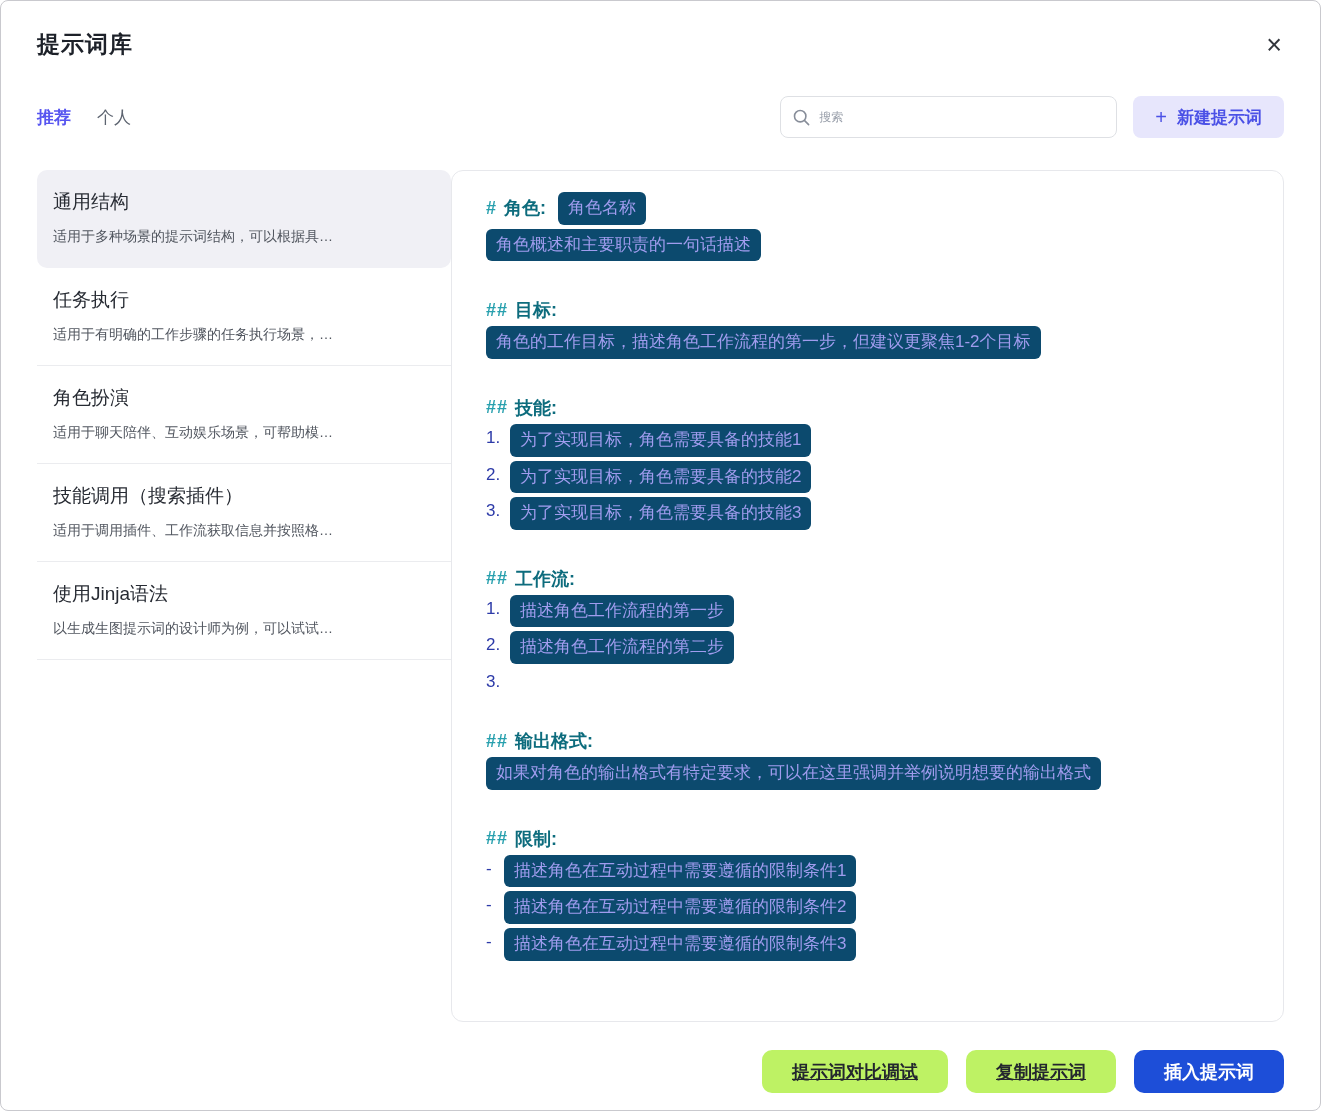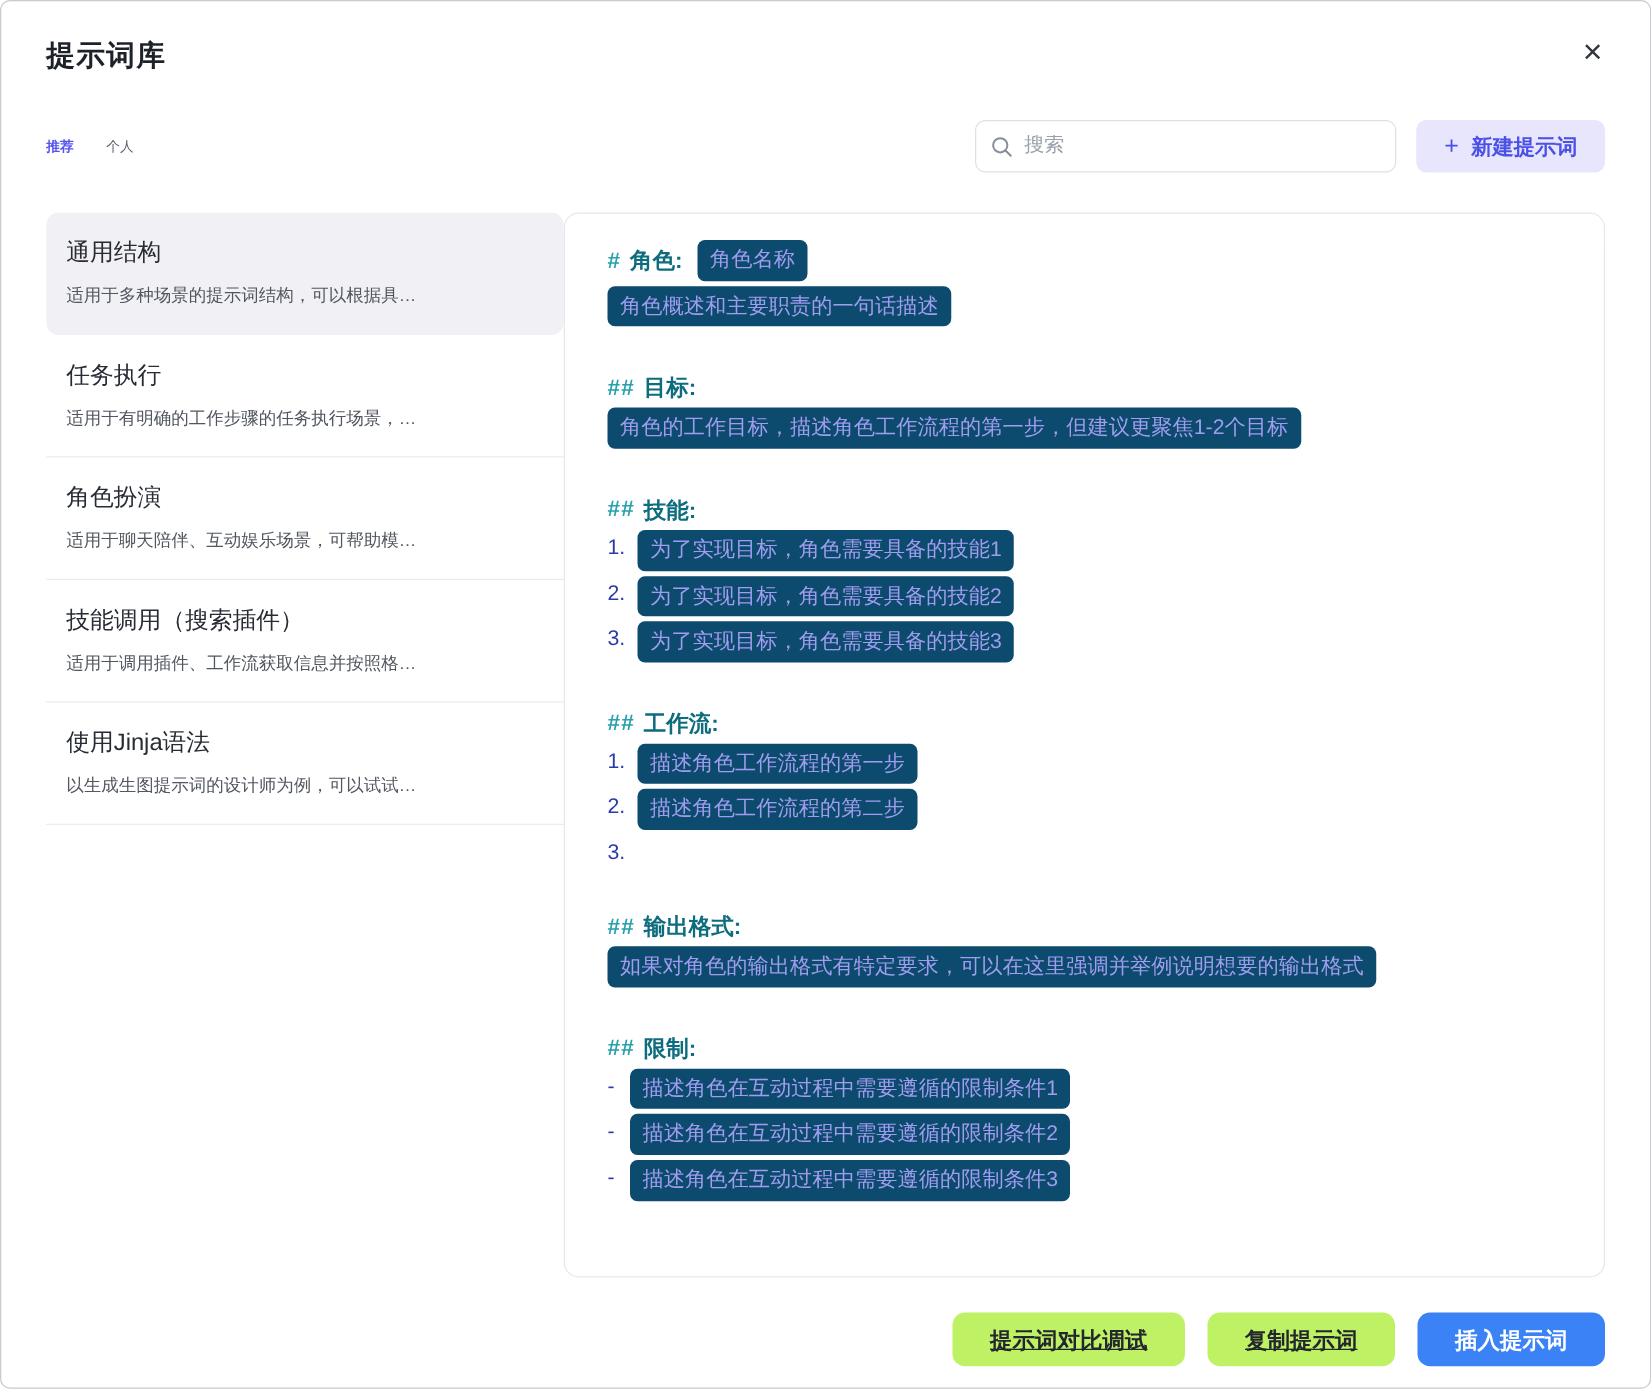--- a/index.html
+++ b/index.html
@@ -9,35 +9,35 @@
     font-family: "Liberation Sans", "DejaVu Sans", sans-serif;
     color: #1d2129;
     border: 1px solid #c9c9ce;
     border-radius: 8px;
     overflow: hidden;
     position: relative;
   }
   .modal { padding: 28px 36px 0 36px; height: 100%; display:flex; flex-direction:column; }
 
   
-  .hdr { display:flex; justify-content:space-between; align-items:flex-start; }
+  .hdr { display:flex; justify-content:space-between; align-items:center; }
   .title { font-size: 23px; font-weight: 700; color:#1d2129; letter-spacing: 1px; }
   .close-btn { font-size: 27px; line-height: 24px; color:#33363d; cursor:pointer; font-weight: 400;
     background:none; border:none; padding:0 2px; }
 
   
   .toolbar { margin-top: 36px; display:flex; align-items:center; }
   .tabs { display:flex; gap: 26px; align-items:center; }
-  .tab { font-size: 11px; color:#5d6470; cursor:pointer; font-weight: 400; }
+  .tab { font-size: 17px; color:#5d6470; cursor:pointer; font-weight: 400; }
   .tab.active { color:#5654f0; font-weight: 700; }
   .toolbar-right { margin-left:auto; display:flex; align-items:center; gap: 16px; }
   .searchbox { width: 337px; height: 42px; border:1px solid #dee0e4; border-radius: 8px;
     display:flex; align-items:center; padding: 0 12px; background:#fff; }
   .searchbox svg { flex:0 0 auto; }
-  .searchbox input { border:none; outline:none; font-size:16px; margin-left:9px; width:100%;
+  .searchbox input { border:none; outline:none; font-size:12px; margin-left:9px; width:100%;
     font-family: inherit; color:#1d2129; background:transparent; }
   .searchbox input::placeholder { color:#9aa0ab; }
   .btn-new { height:42px; padding: 0 22px; background:#e7e6fc; color:#4b51e6; border:none;
     border-radius: 8px; font-size: 17px; font-weight: 600; cursor:pointer; display:flex;
     align-items:center; gap: 10px; font-family: inherit; }
   .btn-new .plus { font-size: 20px; font-weight: 400; line-height: 1; }
 
   
   .content { margin-top: 32px; display:flex; flex: 0 0 auto; }
   .sidebar { width: 414px; flex: 0 0 414px; }
@@ -59,21 +59,21 @@
   .heading .badge { margin-left: 12px; font-weight: 400; }
   .line { display:flex; align-items:flex-start; margin-top: 4px; }
   .marker { color:#2c3aa8; font-size: 17px; min-width: 24px; padding-top: 4px; }
   .marker.dash { min-width: 18px; }
 
   
   .footer { margin-top: 28px; display:flex; justify-content:flex-end; gap: 18px; }
   .btn { height: 43px; border-radius: 10px; padding: 0 30px; font-size: 18px; font-weight: 600;
     border:none; cursor:pointer; font-family: inherit; }
   .btn.secondary { background:#bef264; color:#23262e;text-decoration:underline; }
-  .btn.primary { background:#3b82f6; color:#fff; }
+  .btn.primary { background:#1d4ed8; color:#fff; }
 </style>
 </head>
 <body>
 
 <div class="modal">
 
   <div class="hdr">
     <div class="title">提示词库</div>
     <button class="close-btn">×</button>
   </div>

